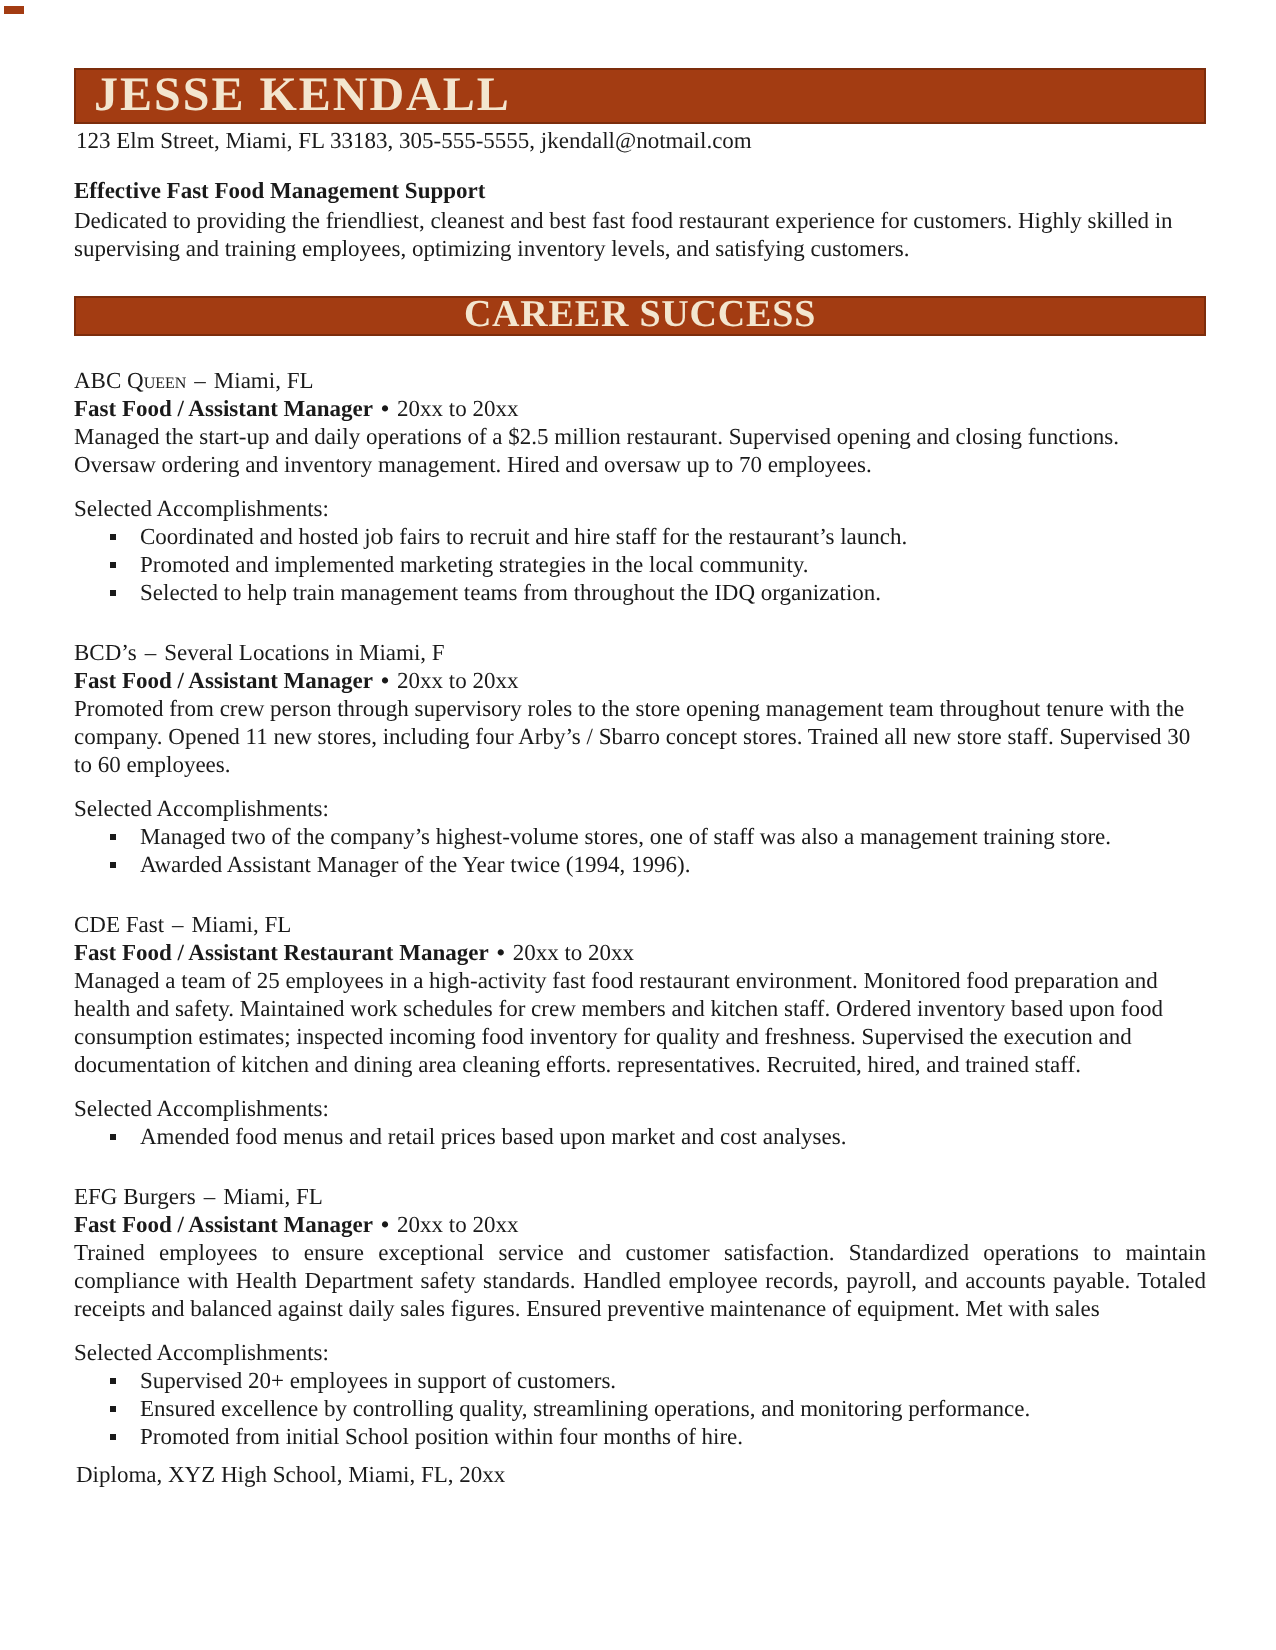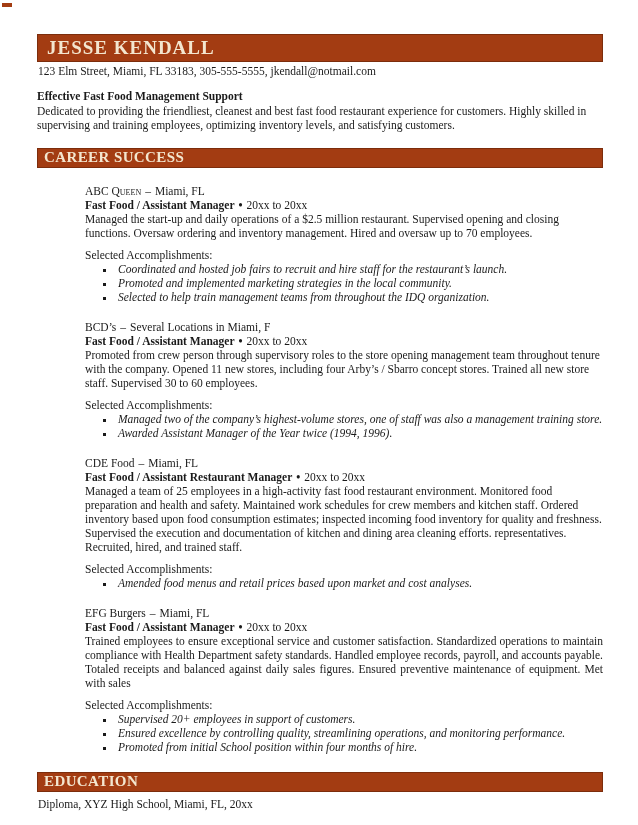--- a/index.html
+++ b/index.html
@@ -12,41 +12,41 @@
   html,body{margin:0;padding:0;}
   body{
     width:638px;height:825px;background:#ffffff;color:var(--text);
     font-family:"Liberation Serif","DejaVu Serif",serif;
     font-size:11.5px;line-height:14px;overflow:hidden;position:relative;
   }
   .corner-mark{position:absolute;left:2px;top:3px;width:10px;height:4px;background:var(--accent-bar);}
   .page{padding:34px 35px 0 37px;}
   .name-bar{
     background:var(--accent-bar);color:var(--bar-text);border:1px solid var(--accent-border);
-    font-size:19px;line-height:20px;font-weight:bold;letter-spacing:1px;padding:3px 9px;
+    font-size:24px;line-height:20px;font-weight:bold;letter-spacing:1px;padding:3px 9px;
   }
   .contact{margin-top:2px;padding-left:1px;}
   .headline{margin:11px 0 0;font-weight:bold;}
   .summary{margin:1px 0 16px;}
   .section-bar{
     background:var(--accent-bar);color:var(--bar-text);border:1px solid var(--accent-border);
-    font-size:15px;line-height:15px;font-weight:bold;letter-spacing:.4px;padding:1px 6px 2px;margin-top:12px;
+    font-size:19px;line-height:15px;font-weight:bold;letter-spacing:.4px;padding:1px 6px 2px;margin-top:12px;text-align:center;
   }
-  .job{margin-top:16px;margin-left:48px;}
+  .job{margin-top:16px;}
   .company-line,.title-line{margin:0;}
   .smallcaps{font-variant:small-caps;}
   .dash,.dot{padding:0 4px;}
   .dot{font-weight:bold;}
   .bold{font-weight:bold;}
   p{margin:0;}
   .desc{margin:0;}
   .justify{text-align:justify;}
   .accomp{margin-top:8px;}
   ul.bullets{margin:0;padding-left:31px;list-style-type:square;}
-  ul.bullets li{padding-left:2px;font-style:italic;}
+  ul.bullets li{padding-left:2px;}
   .edu-line{margin-top:5px;padding-left:1px;}
 </style>
 </head>
 <body>
 
 <div class="corner-mark"></div>
 
 <div class="page">
 
   <div class="name-bar">JESSE KENDALL</div>
@@ -74,37 +74,36 @@
     <div class="title-line"><span class="bold">Fast Food / Assistant Manager</span><span class="dot">•</span><span>20xx to 20xx</span></div>
     <p class="desc">Promoted from crew person through supervisory roles to the store opening management team throughout tenure with the company. Opened 11 new stores, including four Arby’s / Sbarro concept stores. Trained all new store staff. Supervised 30 to 60 employees.</p>
     <p class="accomp">Selected Accomplishments:</p>
     <ul class="bullets">
       <li>Managed two of the company’s highest-volume stores, one of staff was also a management training store.</li>
       <li>Awarded Assistant Manager of the Year twice (1994, 1996).</li>
     </ul>
   </section>
 
   <section class="job">
-    <div class="company-line"><span>CDE Food</span><span class="dash">–</span><span>Miami, FL</span></div>
+    <div class="company-line"><span>CDE Fast</span><span class="dash">–</span><span>Miami, FL</span></div>
     <div class="title-line"><span class="bold">Fast Food / Assistant Restaurant Manager</span><span class="dot">•</span><span>20xx to 20xx</span></div>
     <p class="desc">Managed a team of 25 employees in a high-activity fast food restaurant environment. Monitored food preparation and health and safety. Maintained work schedules for crew members and kitchen staff. Ordered inventory based upon food consumption estimates; inspected incoming food inventory for quality and freshness. Supervised the execution and documentation of kitchen and dining area cleaning efforts. representatives. Recruited, hired, and trained staff.</p>
     <p class="accomp">Selected Accomplishments:</p>
     <ul class="bullets">
       <li>Amended food menus and retail prices based upon market and cost analyses.</li>
     </ul>
   </section>
 
   <section class="job">
     <div class="company-line"><span>EFG Burgers</span><span class="dash">–</span><span>Miami, FL</span></div>
     <div class="title-line"><span class="bold">Fast Food / Assistant Manager</span><span class="dot">•</span><span>20xx to 20xx</span></div>
     <p class="desc justify">Trained employees to ensure exceptional service and customer satisfaction. Standardized operations to maintain compliance with Health Department safety standards. Handled employee records, payroll, and accounts payable. Totaled receipts and balanced against daily sales figures. Ensured preventive maintenance of equipment. Met with sales</p>
     <p class="accomp">Selected Accomplishments:</p>
     <ul class="bullets">
       <li>Supervised 20+ employees in support of customers.</li>
       <li>Ensured excellence by controlling quality, streamlining operations, and monitoring performance.</li>
       <li>Promoted from initial School position within four months of hire.</li>
     </ul>
   </section>
 
-  <div class="section-bar" style="margin-top:18px">EDUCATION</div>
   <p class="edu-line">Diploma, XYZ High School, Miami, FL, 20xx</p>
 
 </div>
 
 </body></html>

